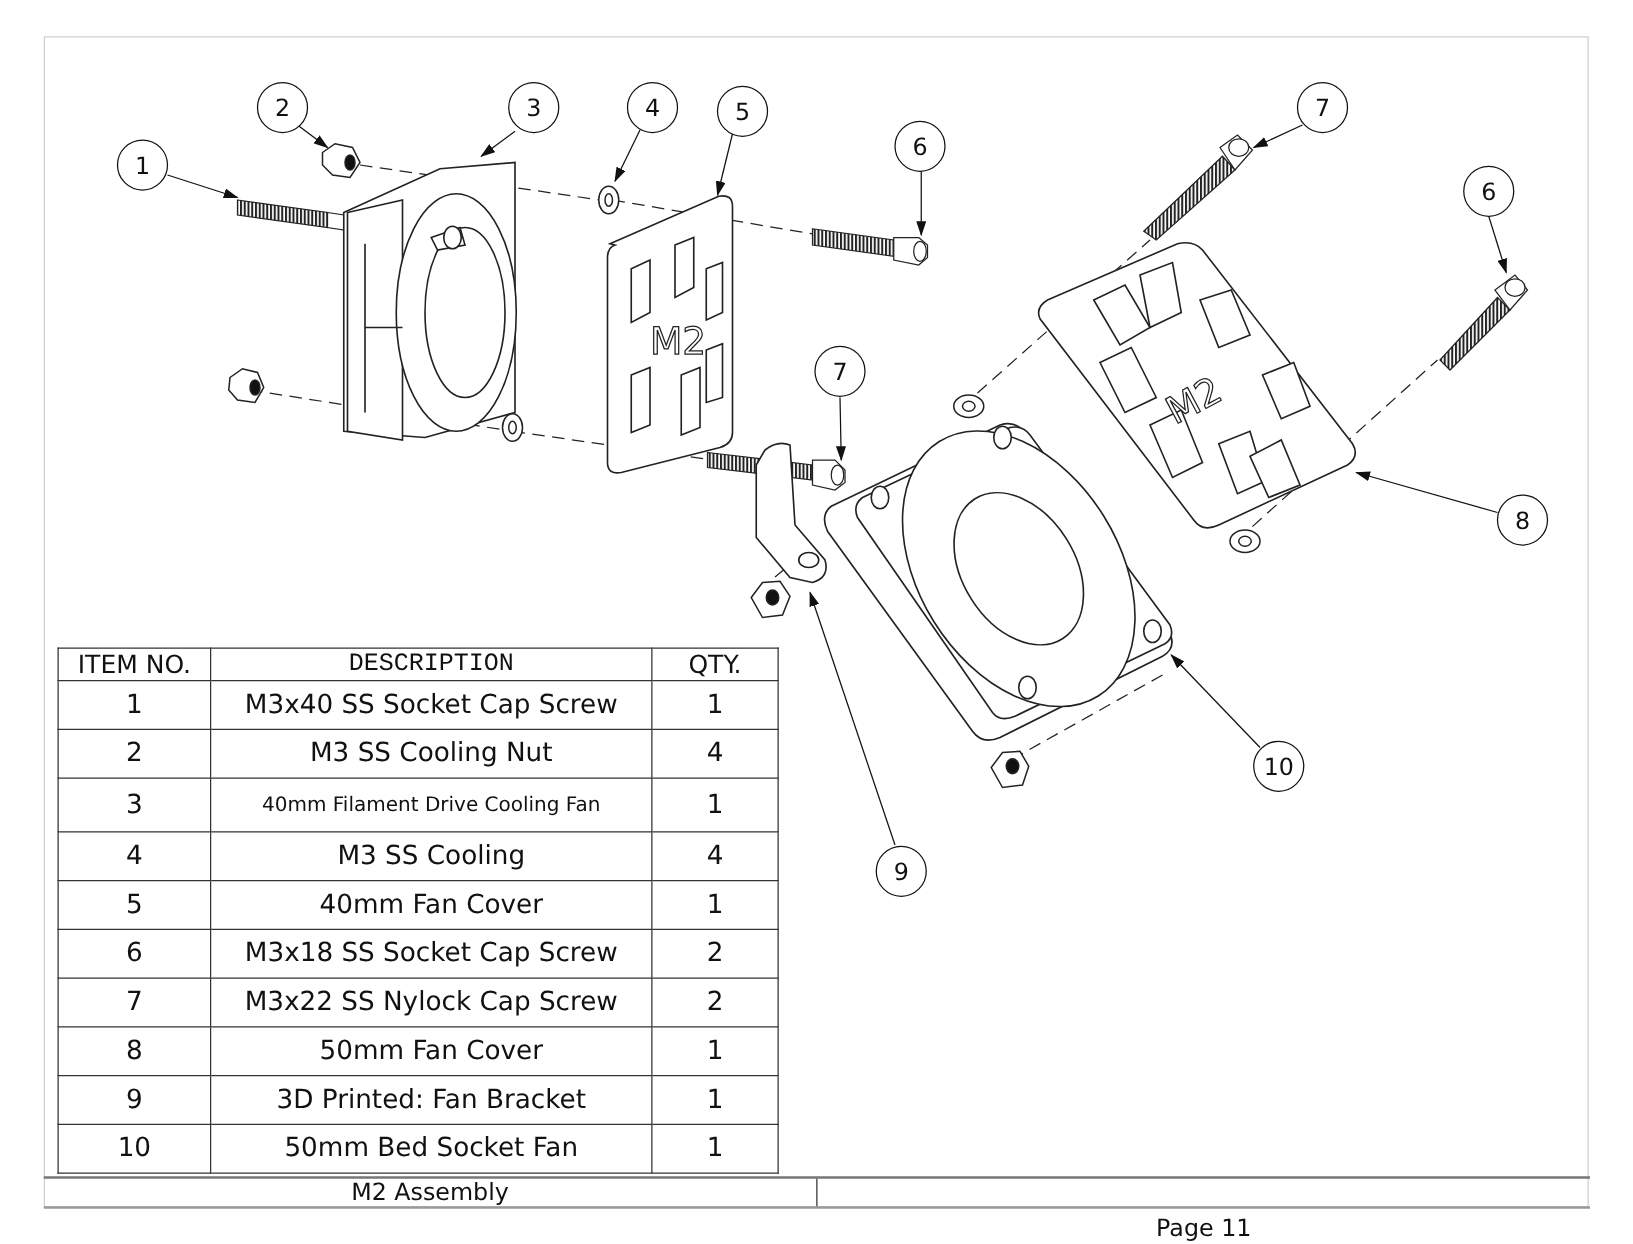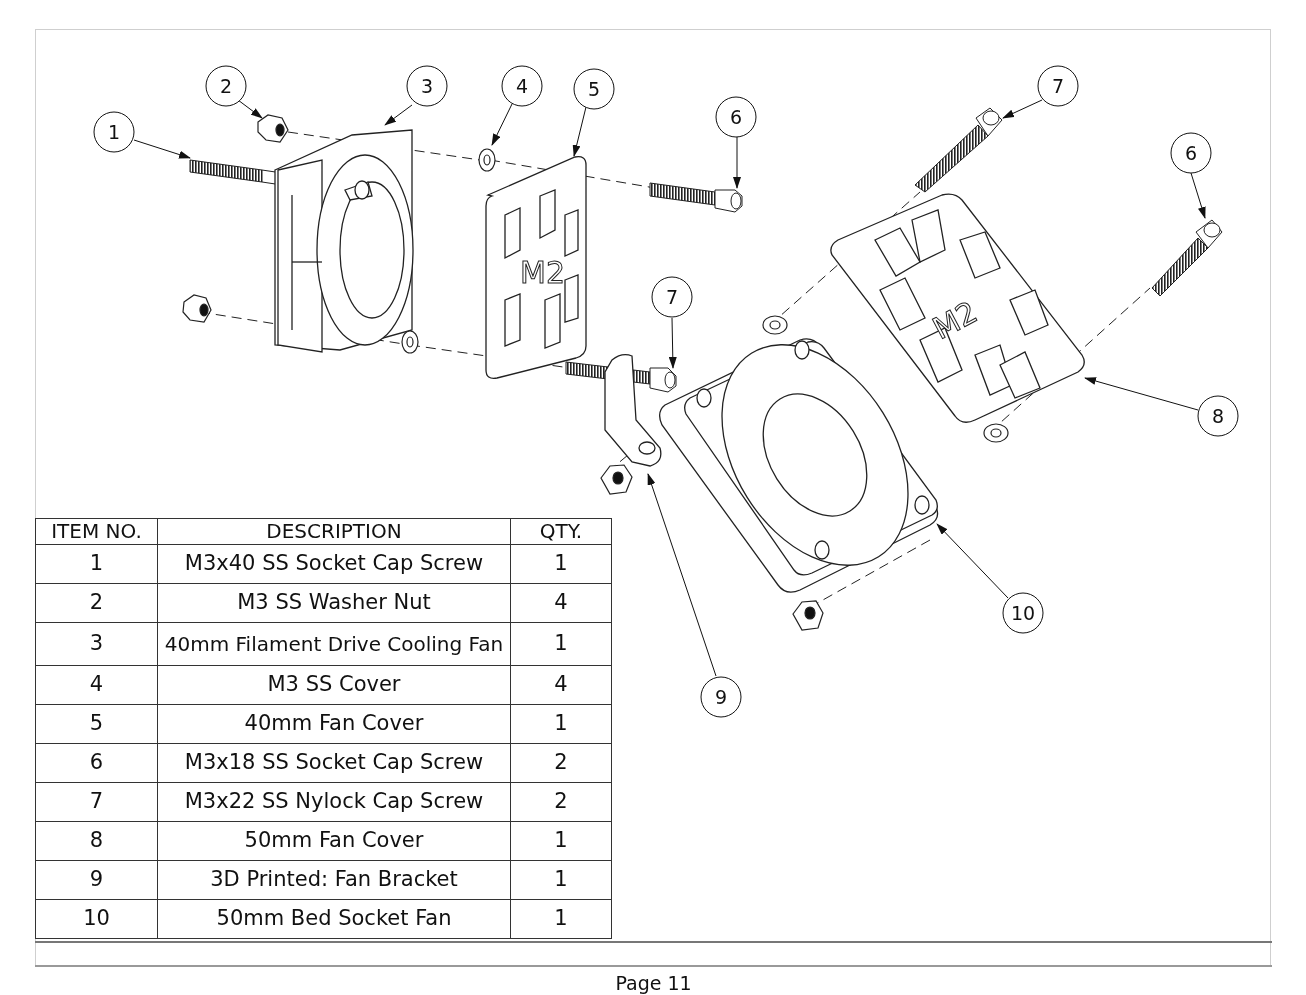--- a/index.html
+++ b/index.html
@@ -2,29 +2,29 @@
 <html><head>
 <meta charset="utf-8">
 <style>
   html, body { margin: 0; padding: 0; background: #ffffff; }
   body { width: 1306px; height: 995px; position: relative; overflow: hidden;
          font-family: "DejaVu Sans", "Liberation Sans", sans-serif; color: #111; }
   .sheet { position: absolute; left: 35px; top: 29px; width: 1236px; height: 937px;
            border: 1px solid #cfcfcf; box-sizing: border-box; }
   svg.drawing { position: absolute; left: 0; top: 0; }
   .balloon-label { font-family: "DejaVu Sans", sans-serif; font-size: 19px; fill: #111; }
-  table.bom { position: absolute; left: 35px; top: 518px; border-collapse: collapse;
+  table.bom { position: absolute; left: 46px; top: 518px; border-collapse: collapse;
               font-size: 21px; table-layout: fixed; }
   table.bom td, table.bom th { border: 1.5px solid #333; text-align: center; padding: 0;
               font-weight: normal; line-height: 0.95; }
   table.bom th { height: 25px; font-size: 20px; }
-  .c1 { width: 121px; } .c2 { width: 352px; } .c3 { width: 100px; margin-top: 48px; }
+  .c1 { width: 121px; } .c2 { width: 352px; font-family: Liberation Mono, monospace; } .c3 { width: 100px; margin-top: 48px; }
   table.bom tr.r { height: 39px; }
   table.bom tr.tall { height: 43px; }
-  table.bom tr.tall td.desc { font-size: 20px; }
+  table.bom tr.tall td.desc { font-size: 16px; }
   .footer { position: absolute; left: 35px; top: 941px; width: 1237px; height: 26px;
             border-top: 2px solid #777; border-bottom: 2px solid #999;
             box-sizing: border-box; display: flex; font-size: 19px; }
   .footer .cell { display: flex; align-items: center; justify-content: center; }
   .footer .left { width: 618px; border-right: 1.5px solid #333; }
   .footer .right { flex: 1; margin-top: 40px; }
 </style>
 </head>
 <body>
 
@@ -238,31 +238,31 @@
     </tr>
   </thead>
   <tbody>
     <tr class="r">
         <td>1</td>
         <td class="desc">M3x40 SS Socket Cap Screw</td>
         <td>1</td>
       </tr>
     <tr class="r">
         <td>2</td>
-        <td class="desc">M3 SS Washer Nut</td>
+        <td class="desc">M3 SS Cooling Nut</td>
         <td>4</td>
       </tr>
     <tr class="r tall">
         <td>3</td>
         <td class="desc">40mm Filament Drive Cooling Fan</td>
         <td>1</td>
       </tr>
     <tr class="r">
         <td>4</td>
-        <td class="desc">M3 SS Cover</td>
+        <td class="desc">M3 SS Cooling</td>
         <td>4</td>
       </tr>
     <tr class="r">
         <td>5</td>
         <td class="desc">40mm Fan Cover</td>
         <td>1</td>
       </tr>
     <tr class="r">
         <td>6</td>
         <td class="desc">M3x18 SS Socket Cap Screw</td>
@@ -285,14 +285,15 @@
       </tr>
     <tr class="r">
         <td>10</td>
         <td class="desc">50mm Bed Socket Fan</td>
         <td>1</td>
       </tr>
   </tbody>
 </table>
 
 <div class="footer">
+  <div class="cell left">M2 Assembly</div>
   <div class="cell right">Page 11</div>
 </div>
 
 </body></html>

